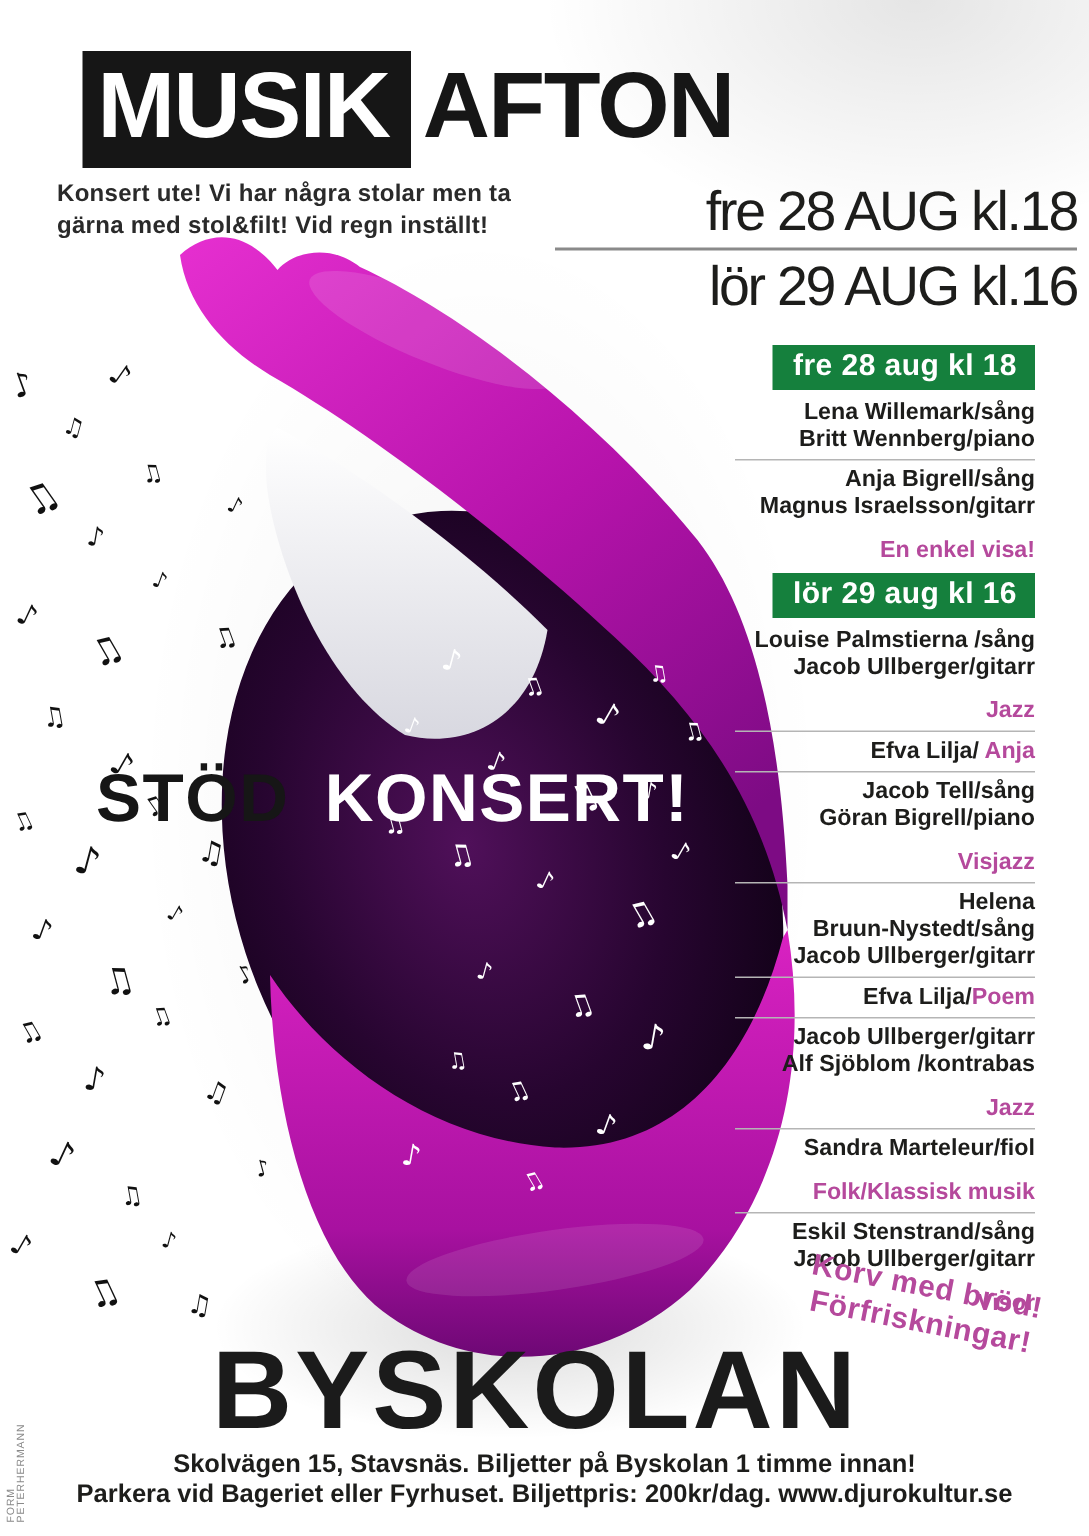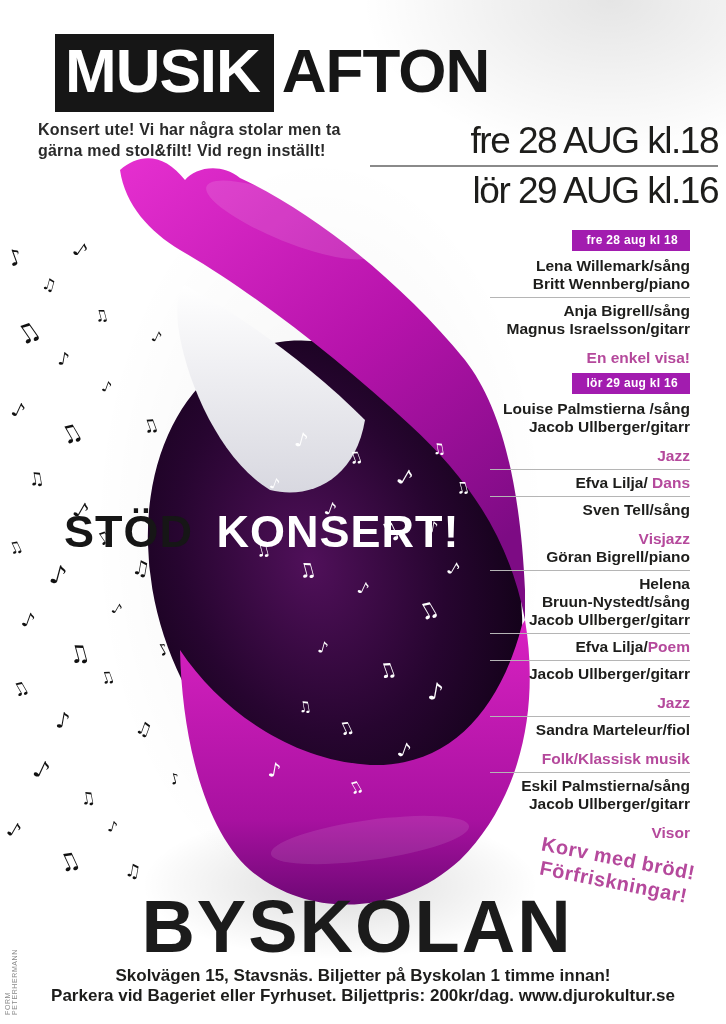--- a/index.html
+++ b/index.html
@@ -36,22 +36,22 @@
   .music-note{position:absolute;font-family:"DejaVu Sans",sans-serif;pointer-events:none;}
 
   
   #stod-konsert{position:absolute;left:64px;top:506px;font-weight:800;font-size:45px;
     letter-spacing:1px;white-space:nowrap;}
   #stod-konsert .w1{color:#161616;}
   #stod-konsert .w2{color:#ffffff;margin-left:10px;}
 
   
   #program-column{position:absolute;top:224px;right:36px;width:240px;text-align:right;}
-  .day-badge{display:inline-block;background:#a21caf;color:#fff;font-weight:bold;
-    font-size:12px;padding:3px 12px 4px 14px;margin:6px 0 6px 0;letter-spacing:.3px;}
+  .day-badge{display:inline-block;background:#15803d;color:#fff;font-weight:bold;
+    font-size:20px;padding:3px 12px 4px 14px;margin:6px 0 6px 0;letter-spacing:.3px;}
   .grp-line{font-size:15.5px;font-weight:bold;line-height:18px;color:#1d1d1b;white-space:nowrap;}
   .genre{color:var(--pink,#b5499c);margin-top:11px;}
   .divider{border-top:1.5px solid #b5b5b5;width:200px;margin:4px 0 4px auto;}
 
   #extras{position:absolute;right:32px;top:846px;text-align:center;color:var(--pink,#b5499c);
     font-weight:800;font-size:20px;line-height:24px;transform:rotate(11deg);letter-spacing:.5px;}
 
   
   #venue-name{position:absolute;left:0;top:888px;width:688px;text-align:center;
     padding-left:26px;box-sizing:border-box;
@@ -192,39 +192,40 @@
         <div class="grp-line">Britt Wennberg/piano</div>
       </div><div class="divider"></div><div class="group">
         <div class="grp-line">Anja Bigrell/sång</div>
         <div class="grp-line">Magnus Israelsson/gitarr</div>
         <div class="grp-line genre">En enkel visa!</div>
       </div><div class="day-badge">lör 29 aug kl 16</div><div class="group">
         <div class="grp-line">Louise Palmstierna /sång</div>
         <div class="grp-line">Jacob Ullberger/gitarr</div>
         <div class="grp-line genre">Jazz</div>
       </div><div class="divider"></div><div class="group">
-        <div class="grp-line"><span>Efva Lilja/ </span><span class="genre">Dans</span></div>
-      </div><div class="divider"></div><div class="group">
-        <div class="grp-line">Sven Tell/sång</div>
+        <div class="grp-line"><span>Efva Lilja/ </span><span class="genre">Anja</span></div>
+      </div><div class="divider"></div><div class="group">
+        <div class="grp-line">Jacob Tell/sång</div>
+        <div class="grp-line">Göran Bigrell/piano</div>
         <div class="grp-line genre">Visjazz</div>
-        <div class="grp-line">Göran Bigrell/piano</div>
       </div><div class="divider"></div><div class="group">
         <div class="grp-line">Helena</div>
         <div class="grp-line">Bruun-Nystedt/sång</div>
         <div class="grp-line">Jacob Ullberger/gitarr</div>
       </div><div class="divider"></div><div class="group">
         <div class="grp-line"><span>Efva Lilja/</span><span class="genre">Poem</span></div>
       </div><div class="divider"></div><div class="group">
         <div class="grp-line">Jacob Ullberger/gitarr</div>
+        <div class="grp-line">Alf Sjöblom /kontrabas</div>
         <div class="grp-line genre">Jazz</div>
       </div><div class="divider"></div><div class="group">
         <div class="grp-line">Sandra Marteleur/fiol</div>
         <div class="grp-line genre">Folk/Klassisk musik</div>
       </div><div class="divider"></div><div class="group">
-        <div class="grp-line">Eskil Palmstierna/sång</div>
+        <div class="grp-line">Eskil Stenstrand/sång</div>
         <div class="grp-line">Jacob Ullberger/gitarr</div>
         <div class="grp-line genre">Visor</div>
       </div></div>
 
   <div id="extras">
     <div>Korv med bröd!</div>
     <div>Förfriskningar!</div>
   </div>
 
   <div id="venue-name">BYSKOLAN</div>

